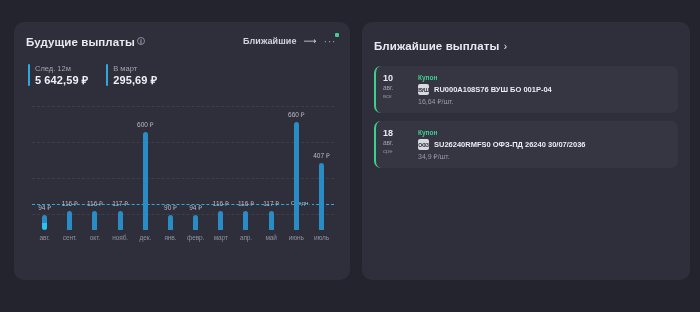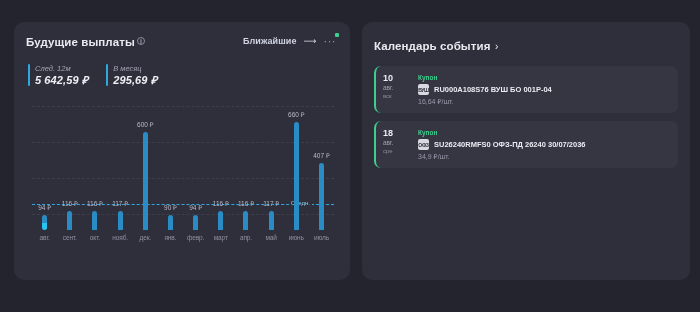--- a/index.html
+++ b/index.html
@@ -69,21 +69,21 @@
     width: 4px; height: 4px;
     background: #3ecf8e;
     border-radius: 1px;
     right: -1px; top: -5px;
   }
 
   
   .stats { display: flex; gap: 18px; margin-top: 16px; padding-left: 2px; }
   .stat { display: flex; gap: 5px; }
   .stat-bar { width: 2px; border-radius: 1px; background: #2fa8e0; height: 22px; }
-  .stat-txt { display: flex; flex-direction: column; gap: 1px; font-style: italic; }
+  .stat-txt { display: flex; flex-direction: column; gap: 1px; }
   .stat-label { font-size: 7.5px; color: #a2a2b4; line-height: 9px; }
   .stat-value {
     font-size: 11px; font-weight: bold; color: #f0f0f6;
     line-height: 12px; letter-spacing: .1px;
   }
 
   
   .chart {
     position: relative;
     height: 132px;
@@ -198,21 +198,21 @@
       <div class="stat">
         <div class="stat-bar"></div>
         <div class="stat-txt">
           <span class="stat-label">След. 12м</span>
           <span class="stat-value">5 642,59 ₽</span>
         </div>
       </div>
       <div class="stat">
         <div class="stat-bar"></div>
         <div class="stat-txt">
-          <span class="stat-label">В месяц</span>
+          <span class="stat-label">В март</span>
           <span class="stat-value">295,69 ₽</span>
         </div>
       </div>
     </div>
 
     <div class="chart" id="chart">
       <div class="gridline" style="top:8px"></div>
       <div class="gridline" style="top:44px"></div>
       <div class="gridline" style="top:80px"></div>
       <div class="gridline" style="top:116px"></div>
@@ -281,21 +281,21 @@
         <span class="axis-tick">март</span>
         <span class="axis-tick">апр.</span>
         <span class="axis-tick">май</span>
         <span class="axis-tick">июнь</span>
         <span class="axis-tick">июль</span>
       </div>
   </div>
 
   <div class="card card-right">
     <div>
-      <span class="right-title">Календарь события</span>
+      <span class="right-title">Ближайшие выплаты</span>
       <span class="chev">›</span>
     </div>
     <div class="events" id="events">
         <div class="event">
           <div class="ev-date">
             <span class="ev-day">10</span>
             <span class="ev-mon">авг.</span>
             <span class="ev-wd">вск</span>
           </div>
           <div class="ev-body">

